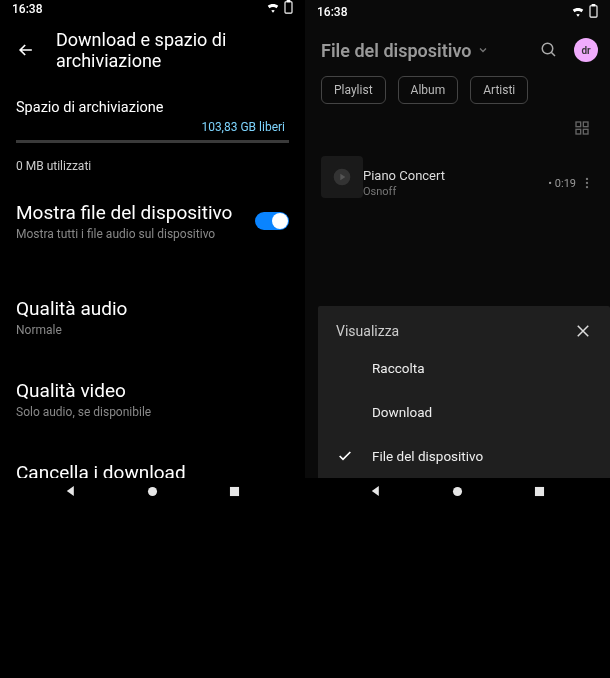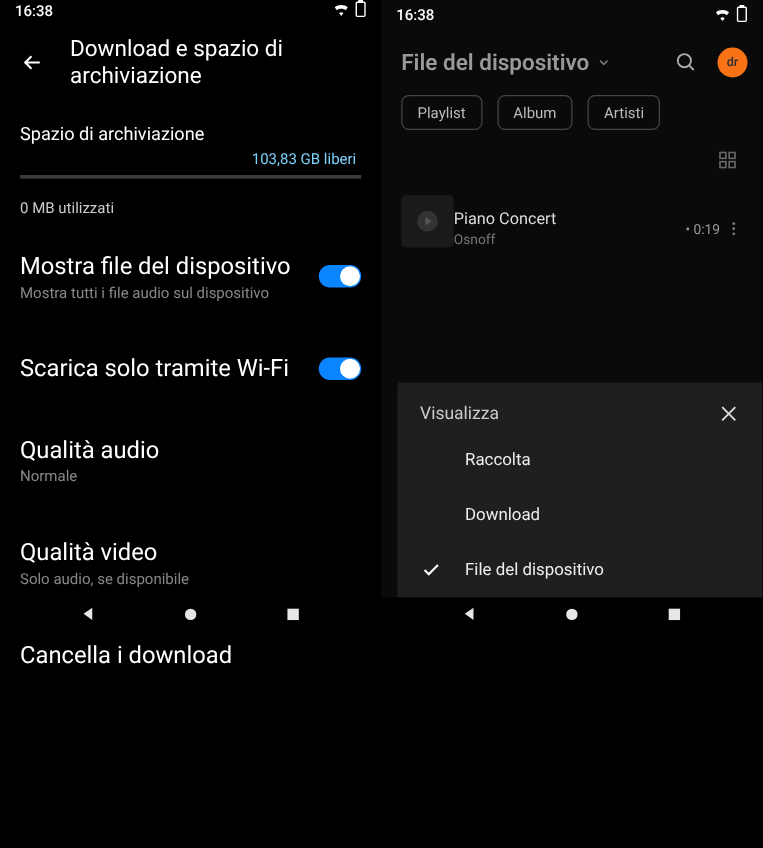--- a/index.html
+++ b/index.html
@@ -27,21 +27,21 @@
 .row-title { font-size: 19px; color: #fff; }
 .row-sub { font-size: 12px; color: #888; margin-top: 3px; }
 
 .toggle { width: 34px; height: 18px; background: #0a84ff; border-radius: 9px; position: relative; }
 .toggle-knob { width: 16px; height: 16px; background: #fff; border-radius: 50%; position: absolute; top: 1px; right: 1px; }
 
 .header-right { display: flex; align-items: center; padding: 14px 12px 14px 16px; gap: 10px; }
 .title-right { font-size: 18px; font-weight: 600; color: #999; flex: 1; display: flex; align-items: center; gap: 6px; }
 .chevron-down { display: inline-flex; }
 .icon-btn { display: flex; align-items: center; justify-content: center; }
-.avatar { width: 24px; height: 24px; border-radius: 50%; background: #f97316; color: #333; font-size: 10px; font-weight: 600; display: flex; align-items: center; justify-content: center; margin-left: 6px; }
+.avatar { width: 24px; height: 24px; border-radius: 50%; background: #f0abfc; color: #333; font-size: 10px; font-weight: 600; display: flex; align-items: center; justify-content: center; margin-left: 6px; }
 
 .tabs { display: flex; gap: 12px; padding: 0 16px 14px; }
 .tab { border: 1px solid #444; border-radius: 6px; padding: 6px 12px; font-size: 12px; color: #bbb; }
 
 .grid-btn { display: flex; justify-content: flex-end; padding: 2px 20px 10px; }
 
 .track { display: flex; align-items: flex-end; padding: 10px 12px 10px 16px; }
 .track-art { width: 42px; height: 42px; background: #1a1a1a; border-radius: 4px; display: flex; align-items: center; justify-content: center; }
 .track-info { flex: 1; display: flex; align-items: center; }
 .track-meta { flex: 1; }
@@ -99,28 +99,20 @@
     <div class="row-text">
       <div class="row-title">Mostra file del dispositivo</div>
       <div class="row-sub">Mostra tutti i file audio sul dispositivo</div>
     </div>
     <div class="toggle">
         <div class="toggle-knob"></div>
       </div>
   </div>
   <div class="divider"></div>
 
-  <div class="row">
-    <div class="row-text">
-      <div class="row-title">Scarica solo tramite Wi-Fi</div>
-    </div>
-    <div class="toggle">
-        <div class="toggle-knob"></div>
-      </div>
-  </div>
   <div class="divider"></div>
 
   <div class="row">
     <div class="row-text">
       <div class="row-title">Qualità audio</div>
       <div class="row-sub">Normale</div>
     </div>
   </div>
   <div class="divider"></div>
 

